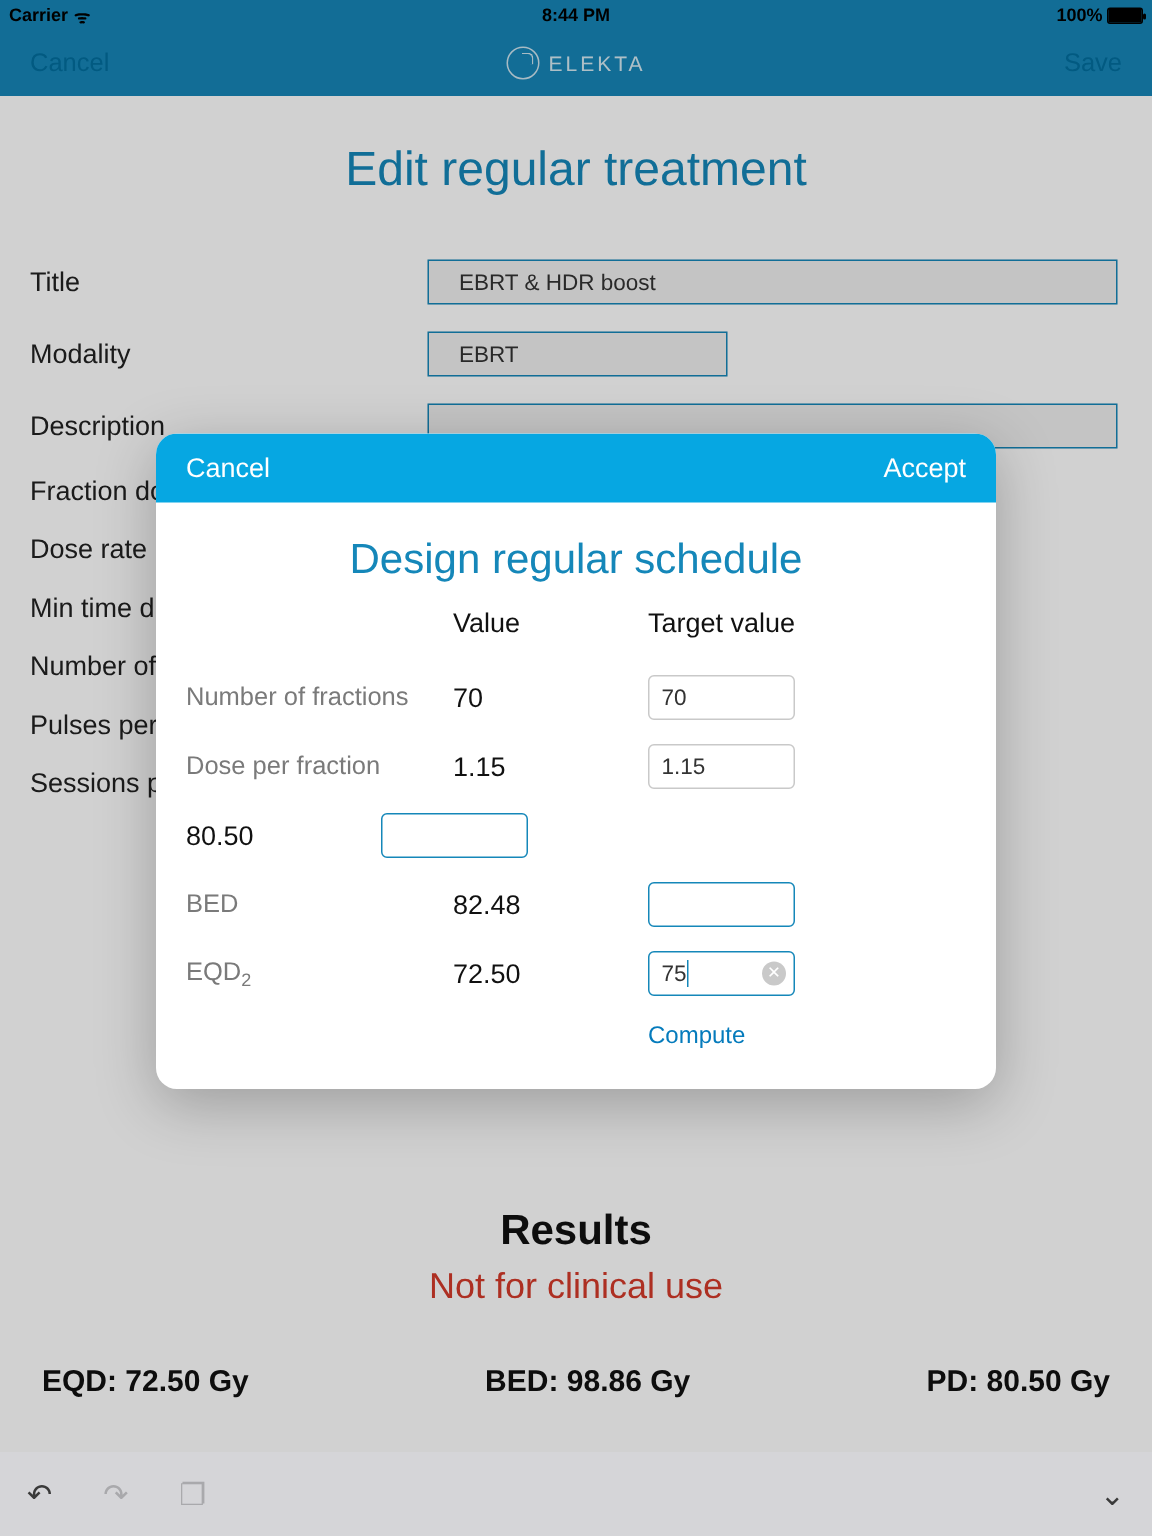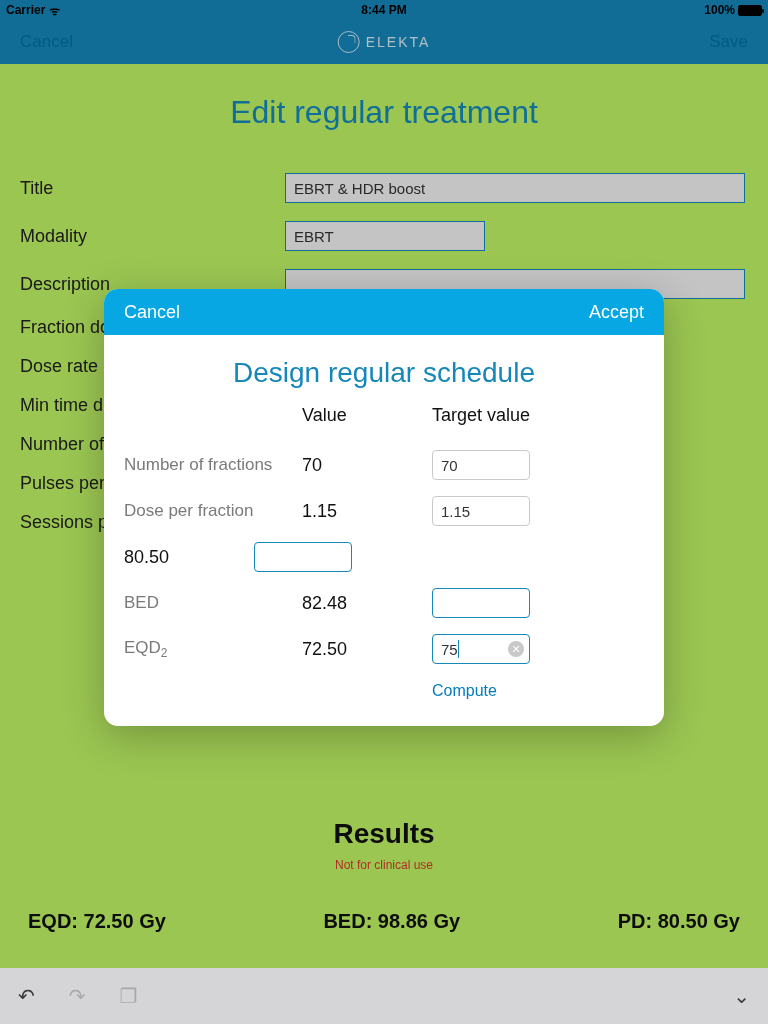--- a/index.html
+++ b/index.html
@@ -1,17 +1,17 @@
 <!DOCTYPE html>
 <html><head>
 <meta charset="utf-8">
 <style>
   * { margin: 0; padding: 0; box-sizing: border-box; font-family: -apple-system, Helvetica, Arial, sans-serif; }
   html, body { width: 768px; height: 1024px; overflow: hidden; background: #d8d8d8; }
-  .screen { position: relative; width: 768px; height: 1024px; background: #bef264; }
+  .screen { position: relative; width: 768px; height: 1024px; background: #ffffff; }
 
   
   .statusbar { position: absolute; top:0; left:0; right:0; height:20px; background:#1686b8; color:#000; font-size:12px; font-weight:600; display:flex; align-items:center; padding:0 6px; }
   .sb-left { display:flex; align-items:center; gap:4px; }
   .sb-center { position:absolute; left:50%; transform:translateX(-50%); }
   .sb-right { position:absolute; right:6px; display:flex; align-items:center; gap:3px; }
   .battery { display:inline-block; width:24px; height:11px; border:1px solid #000; border-radius:2px; position:relative; }
   .battery::after { content:""; position:absolute; right:-3px; top:3px; width:2px; height:4px; background:#000; border-radius:1px;}
   .battery i { display:block; background:#000; height:100%; width:100%; }
 
@@ -20,27 +20,27 @@
   .nav-btn { color:#036e9e; font-size:17px; }
   .brand { position:absolute; left:50%; transform:translateX(-50%); display:flex; align-items:center; gap:6px; color:#d5e9f2; font-size:14px; letter-spacing:2px; }
   .brand-circle { width:22px; height:22px; border:1.5px solid #cde4ef; border-radius:50%; position:relative; }
   .brand-circle::after{content:""; position:absolute; width:7px; height:7px; border-top:1.5px solid #cde4ef; border-right:1.5px solid #cde4ef; top:3px; right:3px; border-radius:0 50% 0 0;}
 
   
   .page { position:absolute; top:64px; left:0; right:0; bottom:56px; padding:30px 20px 0; }
   .page-title { text-align:center; color:#1587b9; font-size:32px; font-weight:400; margin-bottom:42px; }
   .row { display:flex; align-items:center; margin-bottom:18px; }
   .row-label { width:265px; color:#222; font-size:18px; }
-  .txt-input { border:1px solid #1587b9; background:#efefef; height:30px; padding:0 8px; font-size:15px; color:#333; }
+  .txt-input { border:1px solid #1587b9; background:#efefef; height:30px; padding:0 20px; font-size:15px; color:#333; }
   .w-wide { width:460px; }
   .w-med { width:200px; }
 
   .results-block { position:absolute; bottom:35px; left:0; right:0; text-align:center; }
   .results-title { font-size:28px; font-weight:700; color:#111; margin-bottom:8px;}
-  .results-warn { color:#d43a2a; font-size:12px; margin-bottom:38px;}
+  .results-warn { color:#d43a2a; font-size:24px; margin-bottom:38px;}
   .results-row { display:flex; justify-content:space-between; padding:0 28px; font-size:20px; font-weight:700; color:#111;gap:44px;}
 
   
   .overlay { position:absolute; inset:0; background:rgba(0,0,0,0.18); }
 
   
   .modal { position:absolute; left:104px; top:289px; width:560px; background:#fff; border-radius:14px; overflow:hidden; box-shadow:0 10px 40px rgba(0,0,0,.25);}
   .modal-head { background:#06a7e2; height:46px; display:flex; align-items:center; justify-content:space-between; padding:0 20px; }
   .modal-head span { color:#fff; font-size:18px; }
   .modal-title { text-align:center; color:#1587b9; font-size:28px; font-weight:400; margin:22px 0 16px;}

